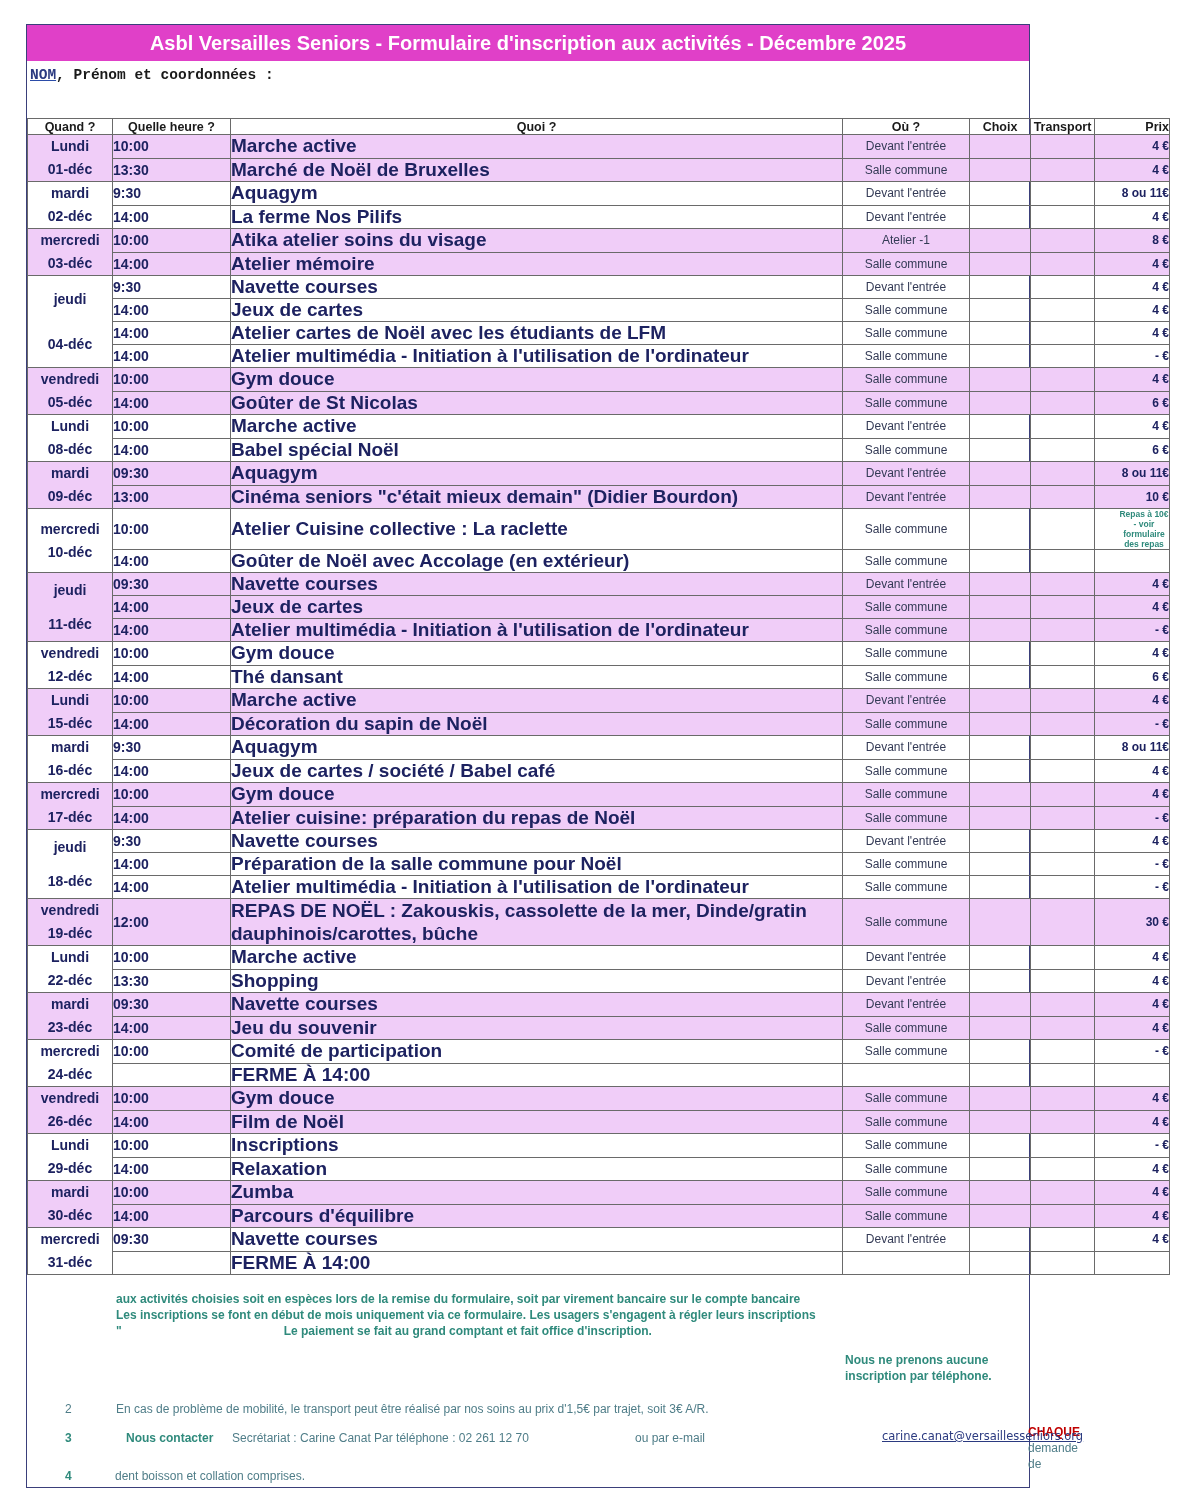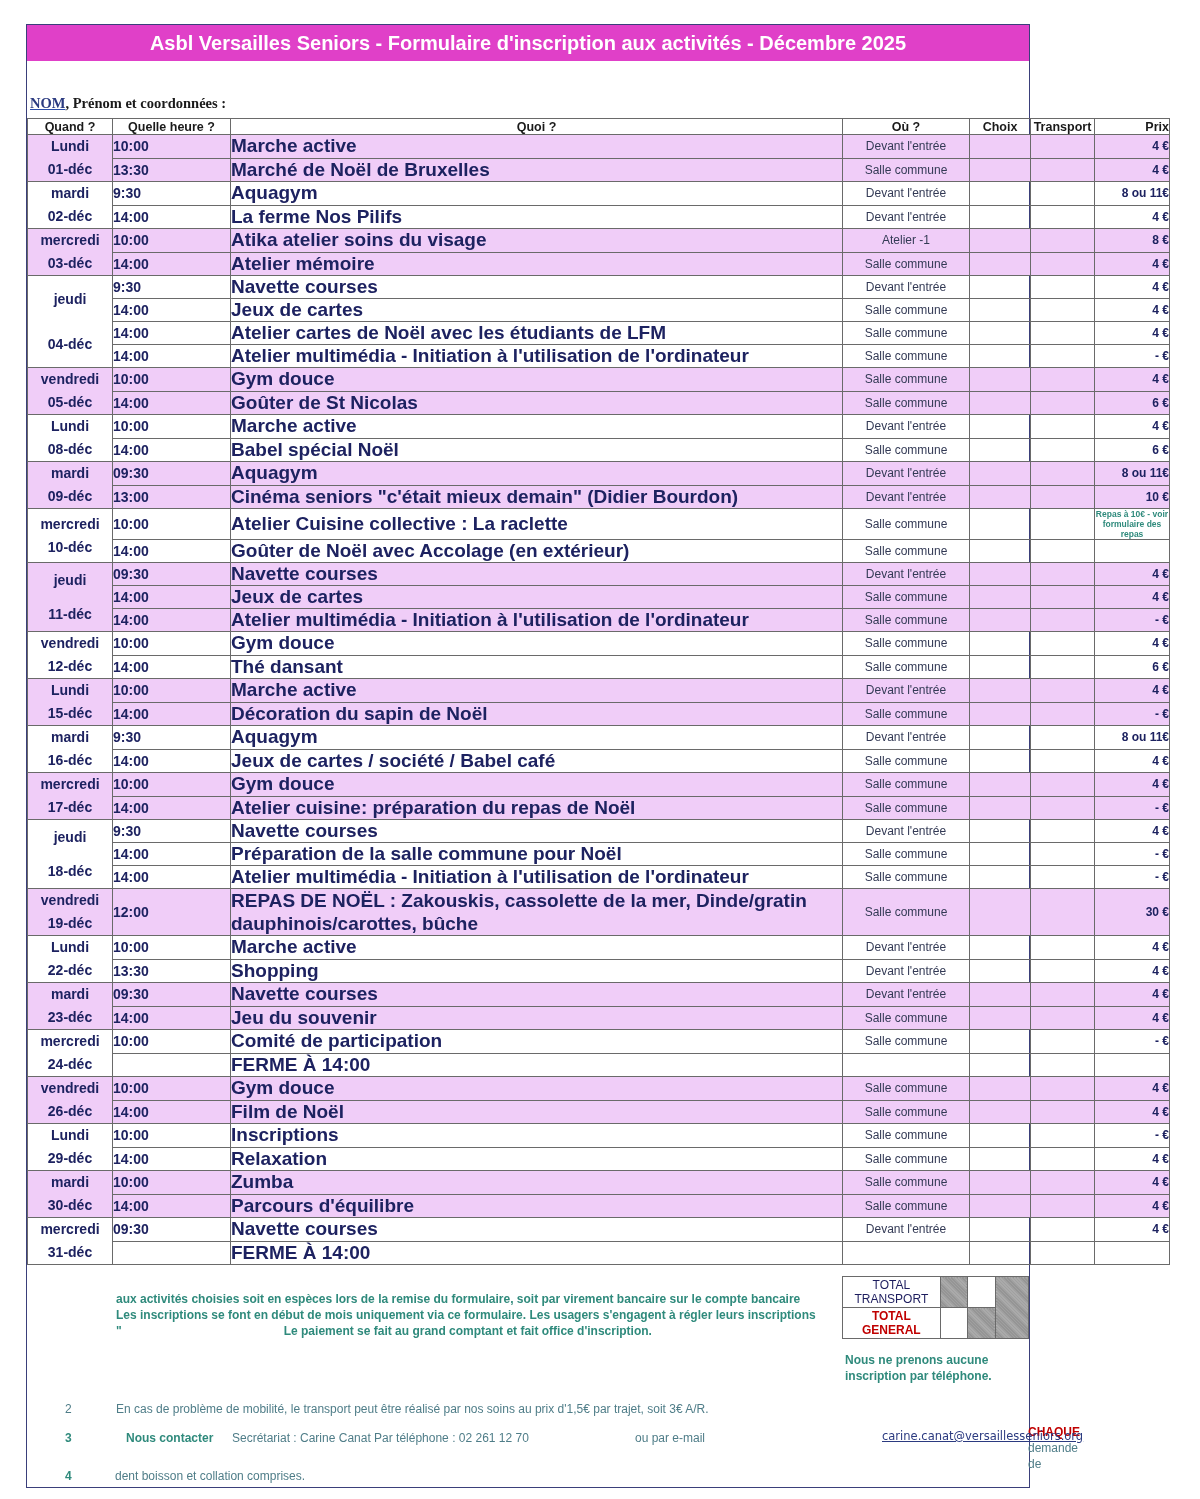--- a/index.html
+++ b/index.html
@@ -1,31 +1,31 @@
 <!DOCTYPE html>
 <html><head>
 <meta charset="utf-8">
 <style>
   html, body { margin:0; padding:0; background:#ffffff; }
   body { width:1200px; height:1499px; position:relative; font-family:"DejaVu Sans", sans-serif; color:#1d1d5e; overflow:hidden; }
   .sheet { position:absolute; left:26px; top:24px; width:1004px; height:1464px; border:1.5px solid #3a3f7a; box-sizing:border-box; }
   .title { position:absolute; left:0; top:0; width:100%; height:36px; background:#e040c8; color:#fff; font-family:"Liberation Sans", sans-serif; font-weight:bold; font-size:20px; text-align:center; line-height:36px; }
-  .name-line { position:absolute; left:3px; top:70px; font-family:Liberation Serif, serif; font-weight:bold; font-size:14.5px; color:#1a1a1a; }
+  .name-line { position:absolute; left:3px; top:42px; font-family:Liberation Mono, monospace; font-weight:bold; font-size:14.5px; color:#1a1a1a; }
   .name-line .nom { text-decoration:underline; text-decoration-color:#2b4ca8; color:#2b3a80; }
   table.grid { position:absolute; left:0; top:93px; border-collapse:collapse; table-layout:fixed; width:1142px; }
   table.grid td, table.grid th { border:1px solid #6a6a6a; padding:0; height:22.5px; box-sizing:border-box; overflow:hidden; white-space:nowrap; }
   table.grid th { font-family:"Liberation Sans", sans-serif; font-size:12.5px; font-weight:bold; color:#1a1a1a; height:16px; }
   th.prix-h { text-align:right; padding-right:3px; }
   th.transport-h { font-size:11px; }
   td.day { text-align:center; font-family:"Liberation Sans", sans-serif; font-weight:bold; font-size:14px; color:#1d2260; vertical-align:middle; line-height:23px; }
   td.time { text-align:left; font-family:"Liberation Sans", sans-serif; font-weight:bold; font-size:14px; color:#1d2260; }
   td.what { font-family:"Liberation Sans", sans-serif; font-weight:bold; font-size:19px; color:#1d2260; padding-left:4px; }
   td.where { text-align:center; font-family:"Liberation Sans", sans-serif; font-size:12px; color:#333a55; }
   td.prix { text-align:right; padding-right:6px; font-family:"Liberation Sans", sans-serif; font-weight:bold; font-size:12px; color:#1d2260; }
-  td.prix.note { font-size:8.5px; color:#2f8a7c; text-align:center; white-space:normal; line-height:10px; padding-right:0; }
+  td.prix.note { font-size:8.5px; color:#2f8a7c; text-align:center; white-space:normal; line-height:10px; padding-right:0;padding-left:24px; }
   tr.pink td { background:#f0cdf8; }
   td.day.pink { background:#f0cdf8; }
   td.day.white { background:#fff; }
   tr.tall td { height:46px; }
   tr.tall td.what { white-space:normal; line-height:23px; }
   .totals { position:absolute; top:1251px; left:815px; border-collapse:collapse; }
   .totals td { border:1px solid #6a6a6a; height:24px; font-family:"Liberation Sans", sans-serif; font-size:12px; text-align:center; }
   .hatch { background:repeating-linear-gradient(45deg,#8a8a8a 0 1px,#b5b5b5 1px 2px); }
   .total-red { color:#c00000; font-weight:bold; }
   .footer-text { position:absolute; font-family:"Liberation Sans", sans-serif; color:#2f8a7c; font-weight:bold; font-size:12px; line-height:16px; }
@@ -527,41 +527,20 @@
           <td class="time"></td>
           <td class="what">FERME À 14:00</td>
           <td class="where"></td>
           <td class="choix"></td>
           <td class="transport"></td>
           <td class="prix"></td>
         </tr>
       </tbody>
   </table>
 
-  <table class="totals">
-    <colgroup>
-        <col style="width:127px">
-        <col style="width:61px">
-        <col style="width:64px">
-        <col style="width:75px">
-      </colgroup>
-    <tbody>
-        <tr>
-      <td>TOTAL TRANSPORT</td>
-      <td class="hatch"></td>
-      <td></td>
-      <td class="hatch" rowspan="2"></td>
-    </tr>
-    <tr>
-      <td class="total-red">TOTAL GENERAL</td>
-      <td></td>
-      <td class="hatch"></td>
-    </tr>
-  </tbody>
-    </table>
 
   <div class="footer-text" style="left:89px; top:1266px; width:730px;">
     <div>aux activités choisies soit en espèces lors de la remise du formulaire, soit par virement bancaire sur le compte bancaire</div>
     <div>Les inscriptions se font en début de mois uniquement via ce formulaire.  Les usagers s'engagent à régler leurs inscriptions</div>
     <div><span>"</span><span style="display:inline-block;width:162px"></span><span>Le paiement se fait au grand comptant et fait office d'inscription.</span></div>
   </div>
 
   <div class="footer-text" style="left:818px; top:1327px;">Nous ne prenons aucune inscription par téléphone.</div>
 
   <div class="footer-text light" style="left:38px; top:1376px;">2</div>

